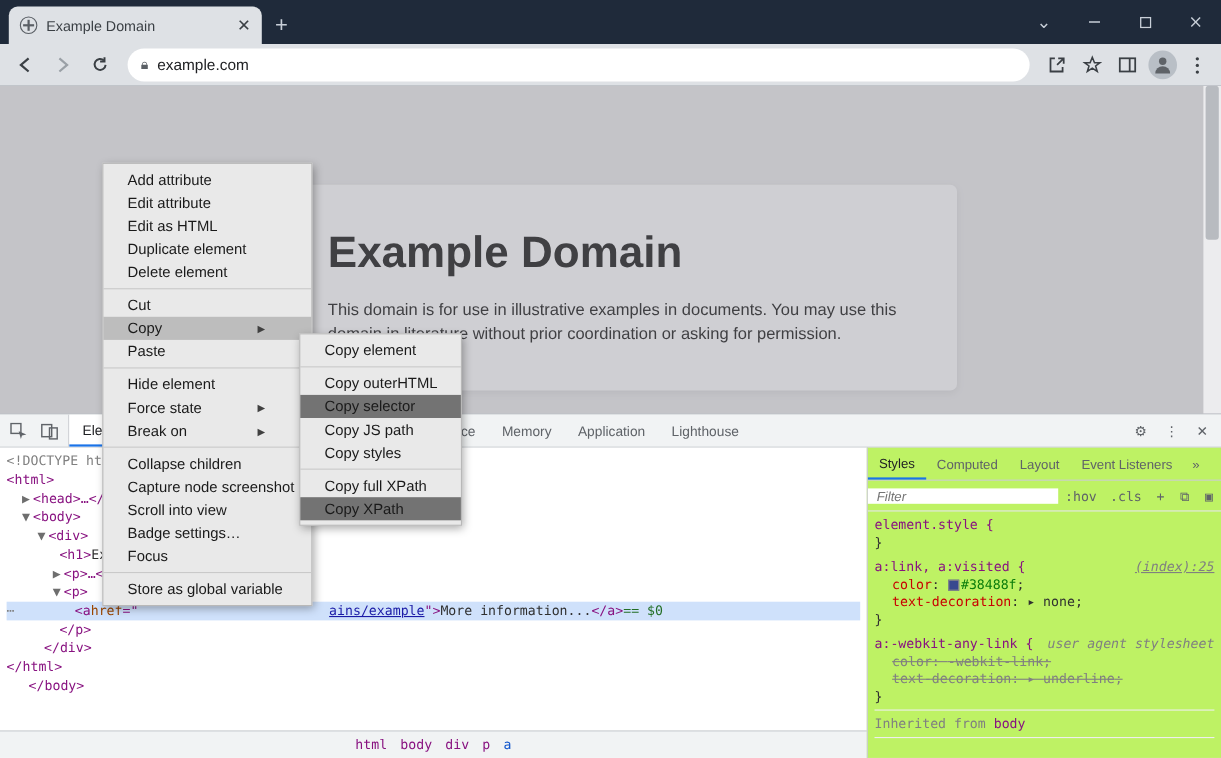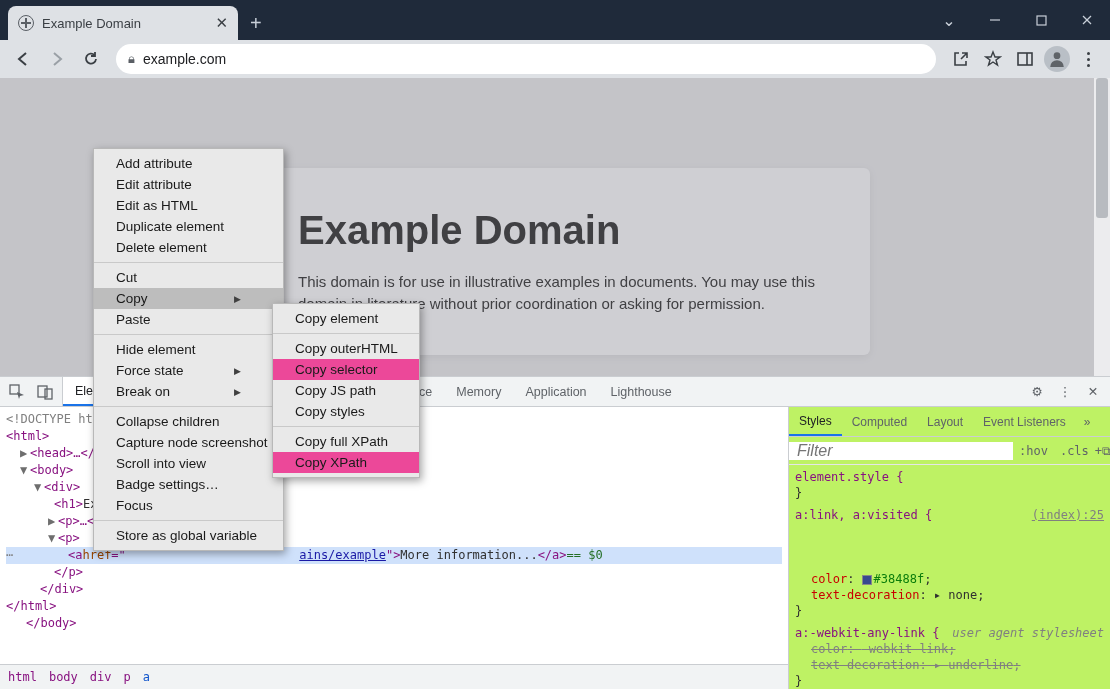--- a/index.html
+++ b/index.html
@@ -62,52 +62,52 @@
   .ind { display: inline-block; }
   .tri { display: inline-block; width: 10px; color: #6e6e6e; }
   .tag { color: #881280; }
   .attr { color: #994500; }
   .val { color: #1a1aa6; }
   .doctype { color: #808080; }
   .comm { color: #236e25; }
   .txt { color: #303030; }
   .hlrow { background: #cfe1fb; display: block; padding-left: 0; }
   .dots { position: absolute; left: 0; color: #808080; }
-  .elpath { height: 24px; border-top: 1px solid #cacdd1; display: flex; align-items: center; padding: 12px 8px; gap: 12px; color: #881280; font-family: Consolas, monospace; font-size: 12px; background:#f1f3f4; }
+  .elpath { height: 24px; border-top: 1px solid #cacdd1; display: flex; align-items: center; padding: 12px 8px; gap: 12px; color: #881280; font-family: Consolas, monospace; font-size: 12px; background:#f1f3f4;justify-content:center; }
   .elpath .sel { color: #1155cc; }
 
   
   .stpane { width: 322px; background: #bef264; border-left: 1px solid #cacdd1; display: flex; flex-direction: column; font-family: Consolas, monospace; font-size: 12px; }
   .sttabs { height: 30px; display:flex; border-bottom: 1px solid #cacdd1; align-items: stretch; font-family: "Segoe UI", Arial, sans-serif; font-size: 12px; color:#5f6368; }
   .sttabs .t { padding: 0 10px; display:flex; align-items:center; cursor:pointer; }
   .sttabs .t.active { color:#202124; border-bottom: 2px solid #1a73e8; }
   .sttabs .more { padding: 0 8px; display:flex; align-items:center; }
   .stfilter { height: 28px; border-bottom: 1px solid #e4e6e8; display: flex; align-items: center; }
-  .stfilter input { flex:1; border:none; outline:none; padding: 0 8px; font-size:16px; font-style: italic; color:#999; }
+  .stfilter input { flex:1; border:none; outline:none; padding: 0 8px; font-size:12px; font-style: italic; color:#999; }
   .stfilter .chip { padding: 0 6px; color:#5f6368; font-family: Consolas, monospace; cursor:pointer; }
   .stfilter .ic { width: 22px; text-align:center; color:#5f6368; cursor:pointer; }
   .stbody { flex:1; padding: 4px 6px; overflow:hidden; line-height: 16px; color:#303030; }
   .sel1 { color:#881280; }
   .prop { color:#c80000; }
   .pval { color:#303030; }
   .hex { color:#0b7d0b; }
   .kw { color: #1a1aa6; }
-  .src { float:right; color:#808080; text-decoration: underline; }
+  .src { float:right; color:#808080; text-decoration: underline; font-style: italic; }
   .strike { text-decoration: line-through; color:#808080; }
   .strike .prop, .strike .pval, .strike .kw { color:#808080; }
   .inh { color:#808080; padding:4px 0; border-top:1px solid #eee; border-bottom:1px solid #eee; margin-top:4px; }
   .inh .body { color:#881280; }
   .swatch { display:inline-block; width:10px; height:10px; border:1px solid #888; vertical-align:middle; margin-right:2px; }
 
   
   .ctxmenu { position: absolute; background: #e9e9e9; border: 1px solid #b8b8b8; box-shadow: 2px 3px 8px rgba(0,0,0,.35); font-size: 13.5px; color: #1a1a1a; padding: 4px 0; z-index: 100; }
   .ctxmenu .mi { padding: 3px 42px 3px 22px; white-space: nowrap; cursor: default; position: relative; display: flex; justify-content: space-between; align-items: center; }
   .ctxmenu .mi.sub::after { content: "▶"; font-size: 9px; color: #404040; margin-left: 16px; }
   .ctxmenu .mi.hover { background: #bdbdbd; }
-  .ctxmenu .mi.hl { background: #ec4899; }
+  .ctxmenu .mi.hl { background: #737373; }
   .ctxmenu hr { border: none; border-top: 1px solid #c9c9c9; margin: 4px 0; }
 
   .menu1 { left: 93px; top: 70px; width: 191px; }
   .menu2 { left: 272px; top: 225px; width: 148px; }
 
   svg { display:block; }
 </style>
 </head>
 <body>
 
@@ -332,21 +332,21 @@
           <span class="chip">:hov</span>
           <span class="chip">.cls</span>
           <span class="ic">+</span>
           <span class="ic">⧉</span>
           <span class="ic">▣</span>
         </div>
         <div class="stbody">
           <div><span class="sel1">element.style {</span></div>
           <div>}</div>
           <div style="margin-top:6px;"><span class="sel1">a:link, a:visited {</span><span class="src">(index):25</span></div>
-          <div style="padding-left:16px;margin-top:48px;"><span class="prop">color</span>: <span class="swatch" style="background:#38488f"></span><span class="hex">#38488f</span>;</div>
+          <div style="padding-left:16px;"><span class="prop">color</span>: <span class="swatch" style="background:#38488f"></span><span class="hex">#38488f</span>;</div>
           <div style="padding-left:16px;"><span class="prop">text-decoration</span>: ▸ <span class="pval">none</span>;</div>
           <div>}</div>
           <div style="margin-top:6px;"><span class="sel1">a:-webkit-any-link {</span><span class="src" style="text-decoration:none;font-style:italic;">user agent stylesheet</span></div>
           <div class="strike" style="padding-left:16px;"><span class="prop">color</span>: <span class="kw">-webkit-link</span>;</div>
           <div class="strike" style="padding-left:16px;"><span class="prop">text-decoration</span>: ▸ <span class="kw">underline</span>;</div>
           <div>}</div>
           <div class="inh"><span>Inherited from</span> <span class="body">body</span></div>
 
         </div>
       </div>

